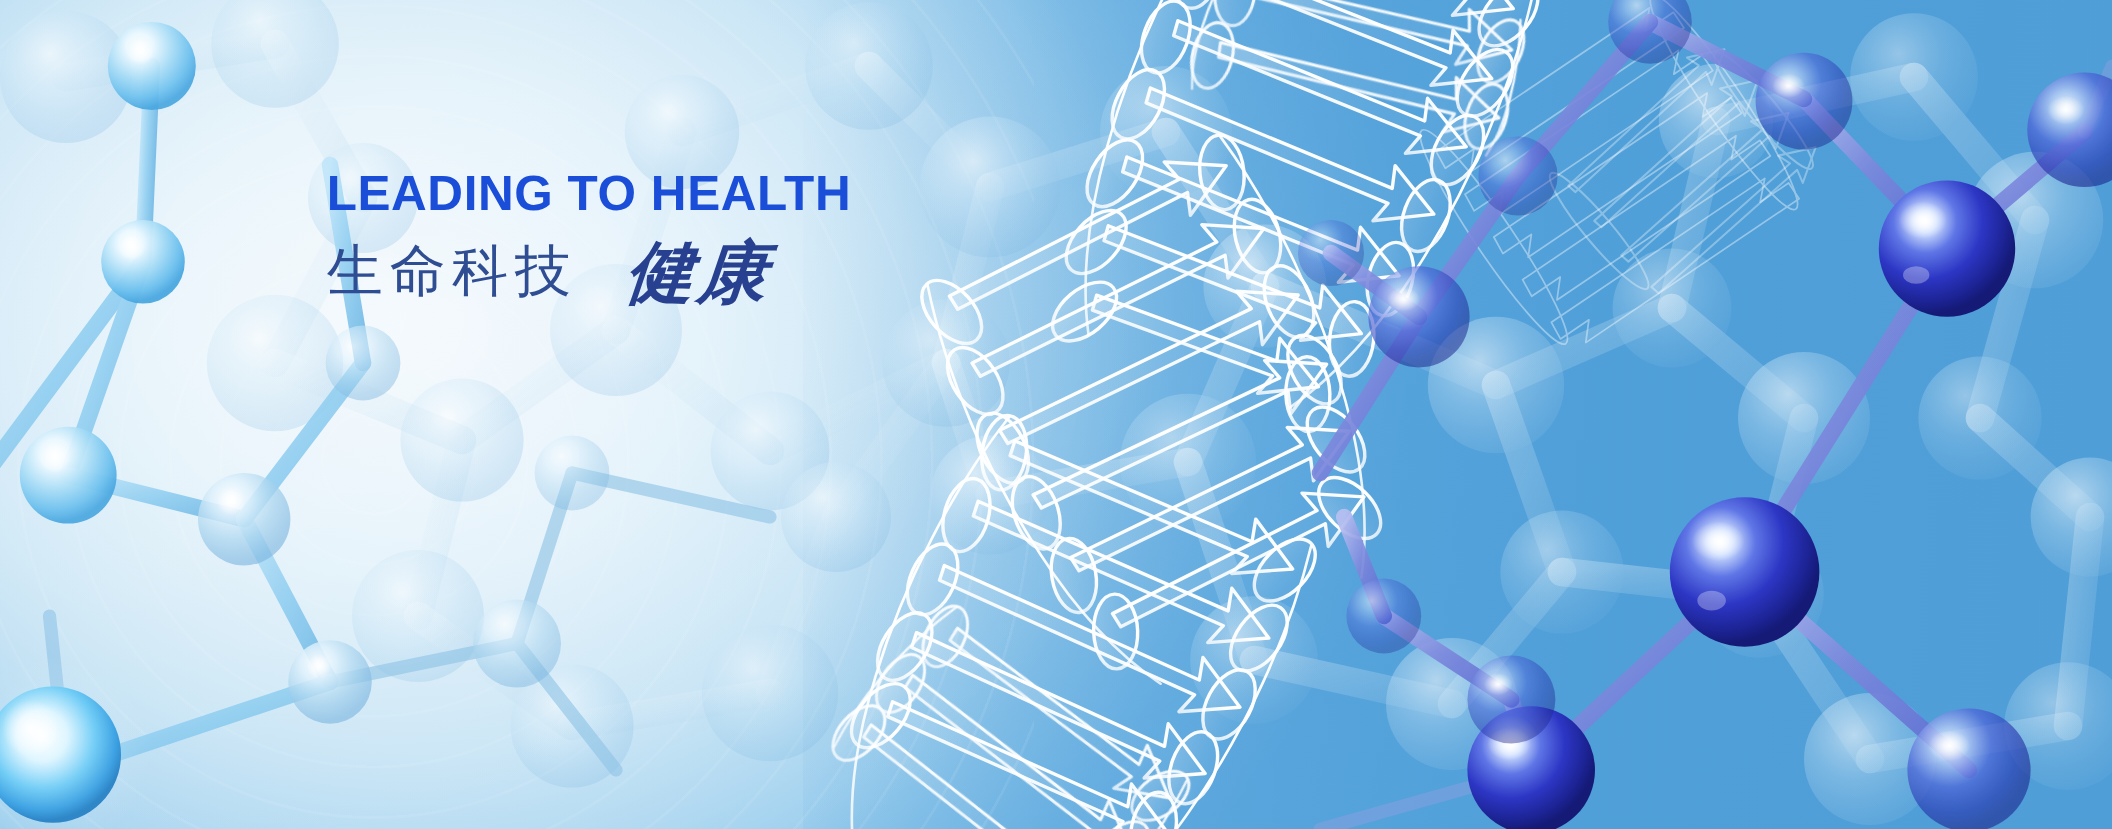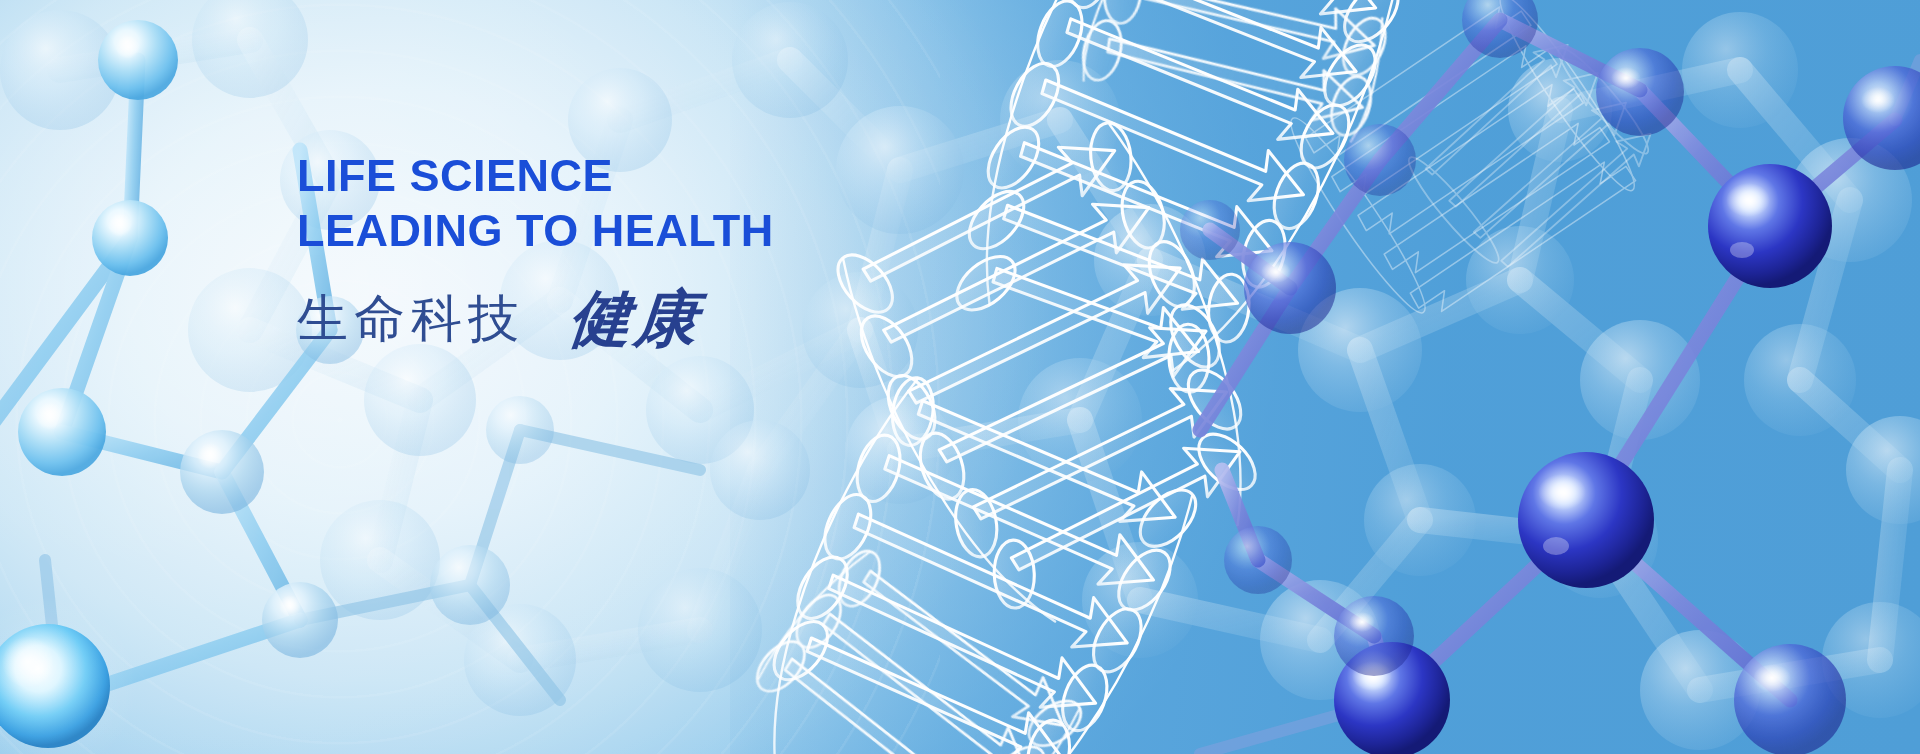--- a/index.html
+++ b/index.html
@@ -47,21 +47,21 @@
   .headline{
     font-family:"Liberation Sans",sans-serif;
     font-weight:700;
     font-size:45px;
     line-height:55px;
     letter-spacing:.5px;
     color:#1a4ed8;
     white-space:nowrap;
   }
   .cn-line{
-    margin-top:30px;
+    margin-top:14px;
     white-space:nowrap;
     display:flex;
     align-items:flex-start;
     gap:0px;
   }
   .cn-a{
     font-family:"DejaVu Serif","Liberation Serif",serif;
     font-size:51px;
     line-height:62px;
     letter-spacing:6px;
@@ -542,21 +542,20 @@
         <circle cx="1210" cy="230" r="30" fill="url(#sDarkSoft)" opacity=".45"></circle>
       </g>
       <g>
         <circle cx="1500" cy="20" r="38" fill="url(#sDarkSoft)" opacity=".62"></circle>
       </g>
     </g>
   </svg>
   </div>
 
   <div id="copy">
-    <div class="headline">LIFE SCIENCE</div>
     <div class="headline l2">LEADING TO HEALTH</div>
     <div class="cn-line">
       <span class="cn-a">生命科技</span>
       <span class="cn-gap"></span>
       <span class="cn-brush">健康</span>
     </div>
   </div>
 
 </div>
 

